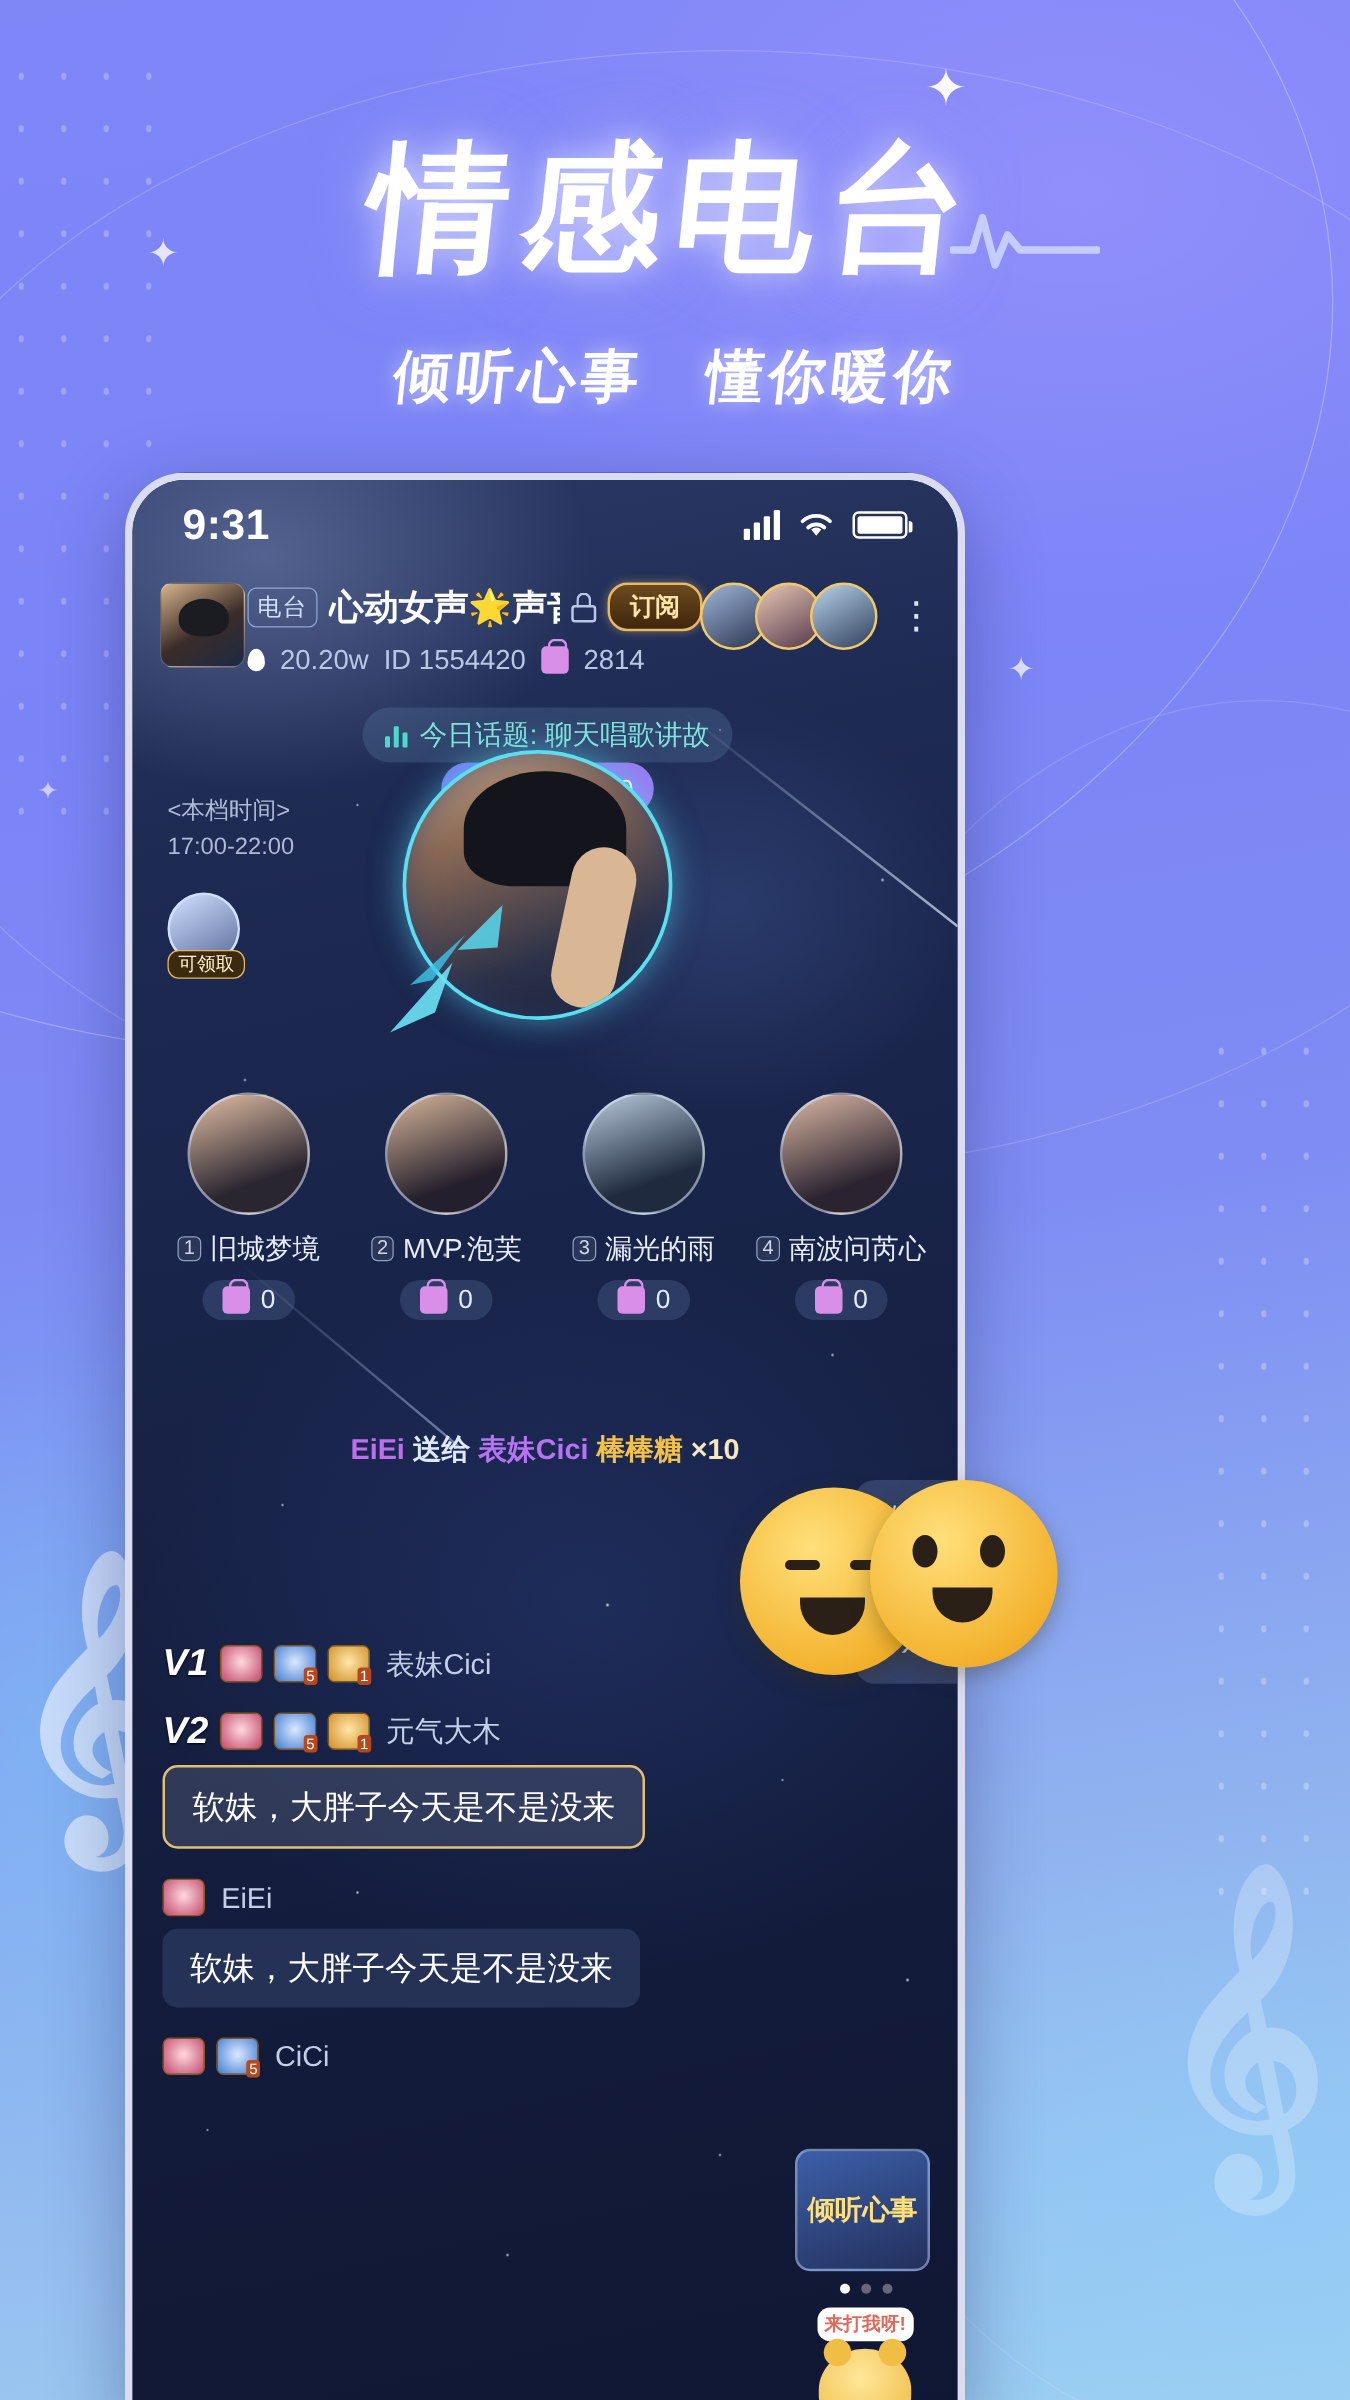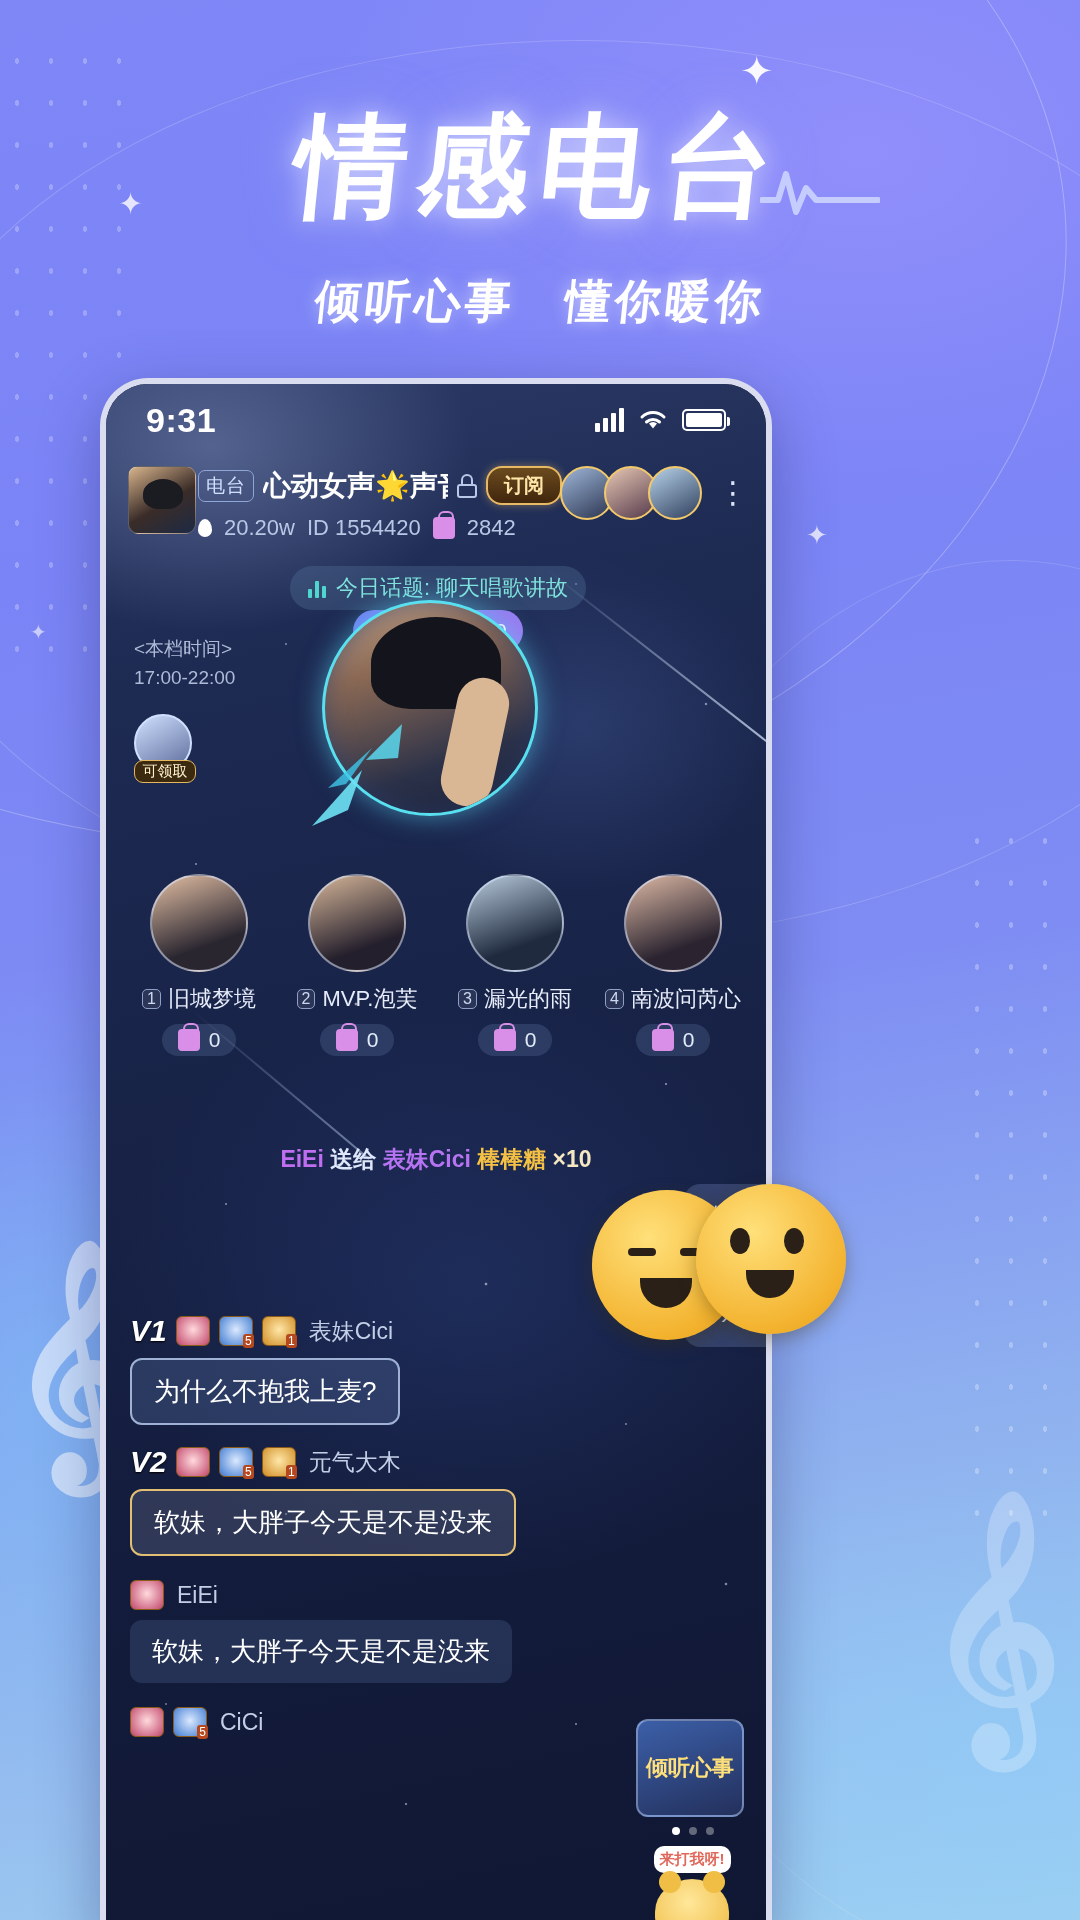--- a/index.html
+++ b/index.html
@@ -371,21 +371,21 @@
               <b></b>
               <i></i>
             </span>
           <span class="btn-sub">订阅</span>
         </div>
         <div class="rh-line2">
           <span class="drop"></span>
           <span>20.20w</span>
           <span>ID 1554420</span>
           <span class="giftbag"></span>
-          <span>2842</span>
+          <span>2814</span>
         </div>
       </div>
       <div class="rh-right">
         <span class="mini-av"></span>
         <span class="mini-av"></span>
         <span class="mini-av"></span>
         <span class="dots3">⋮</span>
       </div>
     </div>
 
@@ -494,21 +494,20 @@
           <span class="b-v">V1</span>
           <span class="b-medal r"></span>
           <span class="b-medal b">
               <small>5</small>
             </span>
           <span class="b-medal o">
               <small>1</small>
             </span>
           <span class="chat-user">表妹Cici</span>
         </div>
-        <div class="bubble">为什么不抱我上麦?</div>
       </div>
 
       <div class="chat-row" style="margin-top:20px;">
         <div class="badges">
           <span class="b-v">V2</span>
           <span class="b-medal r"></span>
           <span class="b-medal b">
               <small>5</small>
             </span>
           <span class="b-medal o">

